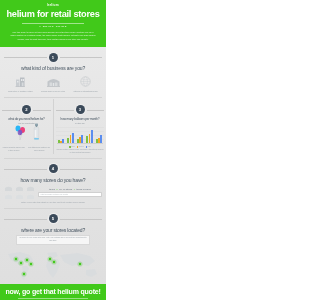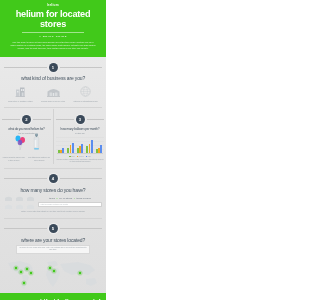--- a/index.html
+++ b/index.html
@@ -295,21 +295,21 @@
     margin: 4px 4px 0 4px;
   }
 </style>
 </head>
 <body>
 
 <div class="page">
 
   <div class="header">
     <div class="logo">helium</div>
-    <div class="hero-title">helium for located stores</div>
+    <div class="hero-title">helium for retail stores</div>
     <div class="hero-rule"></div>
     <div class="hero-sub">A QUICK GUIDE</div>
     <div class="hero-body">Use this guide to figure out how much helium your retail store needs. Whether you run a single location or a national chain, the same simple math applies: estimate your daily balloon volume, pick the right tank size, then multiply across every store you operate.</div>
   </div>
 
   <div class="section">
     <div class="badge-wrap">
       <div class="badge-line"></div>
       <div class="badge">1</div>
       <div class="badge-line"></div>

